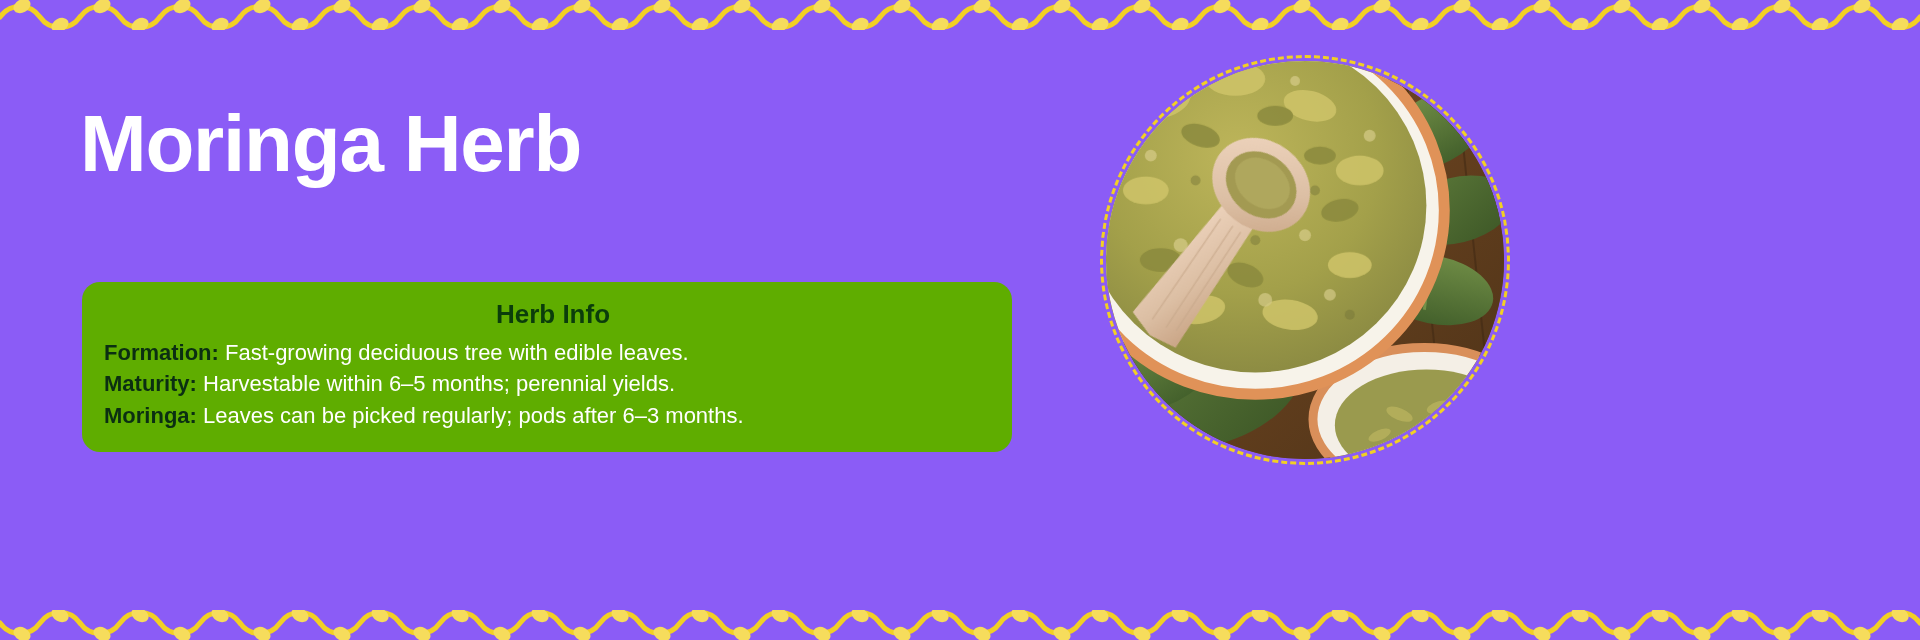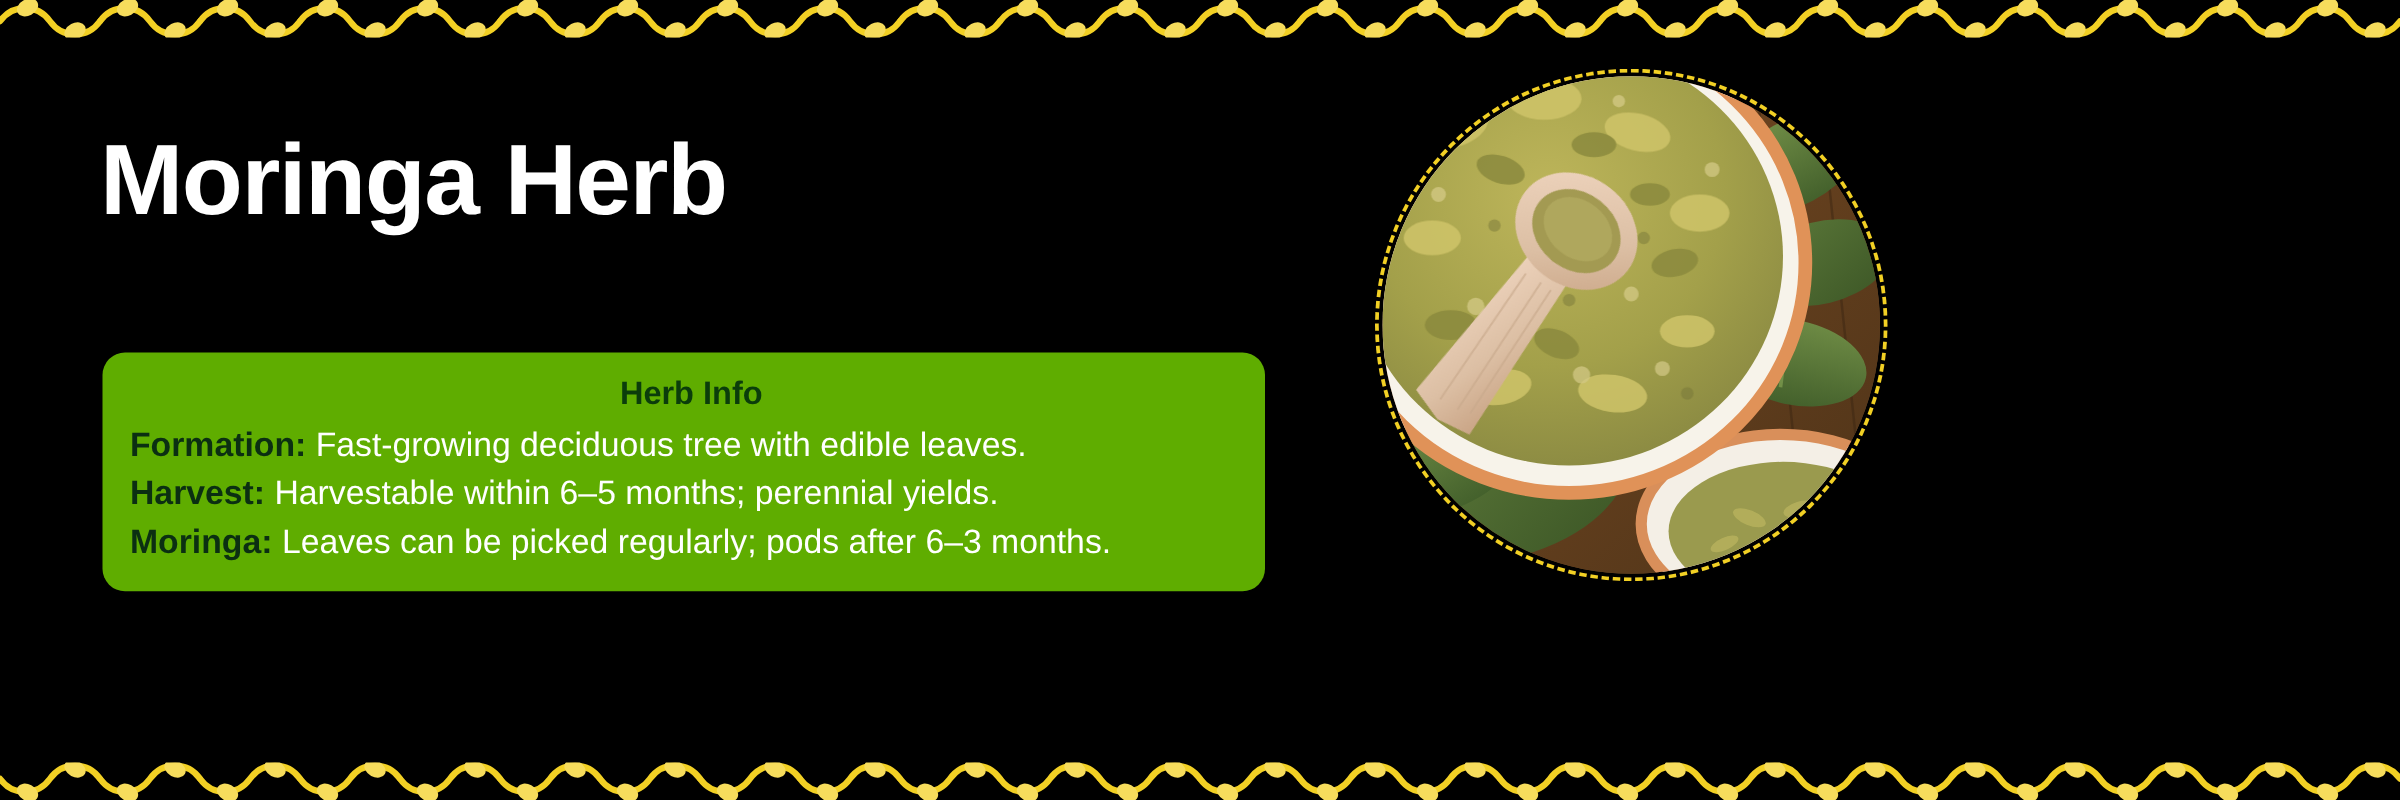--- a/index.html
+++ b/index.html
@@ -2,21 +2,21 @@
 <html><head>
 <meta charset="utf-8">
 <style>
   html,body{margin:0;padding:0;}
   body{
     width:1920px;height:640px;overflow:hidden;
     background:#13503c;
     font-family:"Liberation Sans","DejaVu Sans",sans-serif;
     position:relative;
   }
-  .banner{position:absolute;inset:0;background:#000000;overflow:hidden;}
+  .banner{position:absolute;inset:0;background:#8b5cf6;overflow:hidden;}
 
   
   .vine{position:absolute;left:0;width:1920px;height:30px;z-index:6;}
   .vine.top{top:0;}
   .vine.bottom{bottom:0;transform:scaleY(-1);}
   .vine svg{display:block;width:1920px;height:30px;}
 
   
   .title{
     position:absolute;left:80px;top:104px;
@@ -37,21 +37,21 @@
     z-index:4;
   }
   .info-heading{
     text-align:center;
     font-size:26px;font-weight:700;
     color:#0b3d0b;
     margin:0 0 6px 0;
     line-height:1.25;
   }
   .info-line{
-    font-size:27px;line-height:1.44;
+    font-size:22px;line-height:1.44;
     color:#ffffff;
     white-space:nowrap;
     margin:0;
   }
   .info-line .lbl{font-weight:700;color:#0b2f12;}
   .info-line .val{font-weight:400;color:#ffffff;}
 
   
   .photo-wrap{
     position:absolute;left:1100px;top:55px;
@@ -116,21 +116,21 @@
 
   <div class="info-card">
     <div class="info-heading">Herb Info</div>
 
     <p class="info-line">
       <span class="lbl">Formation:</span>
       <span class="val">Fast-growing deciduous tree with edible leaves.</span>
     </p>
 
     <p class="info-line">
-      <span class="lbl">Harvest:</span>
+      <span class="lbl">Maturity:</span>
       <span class="val">Harvestable within 6–5 months; perennial yields.</span>
     </p>
 
     <p class="info-line">
       <span class="lbl">Moringa:</span>
       <span class="val">Leaves can be picked regularly; pods after 6–3 months.</span>
     </p>
   </div>
 
   <div class="photo-wrap">

